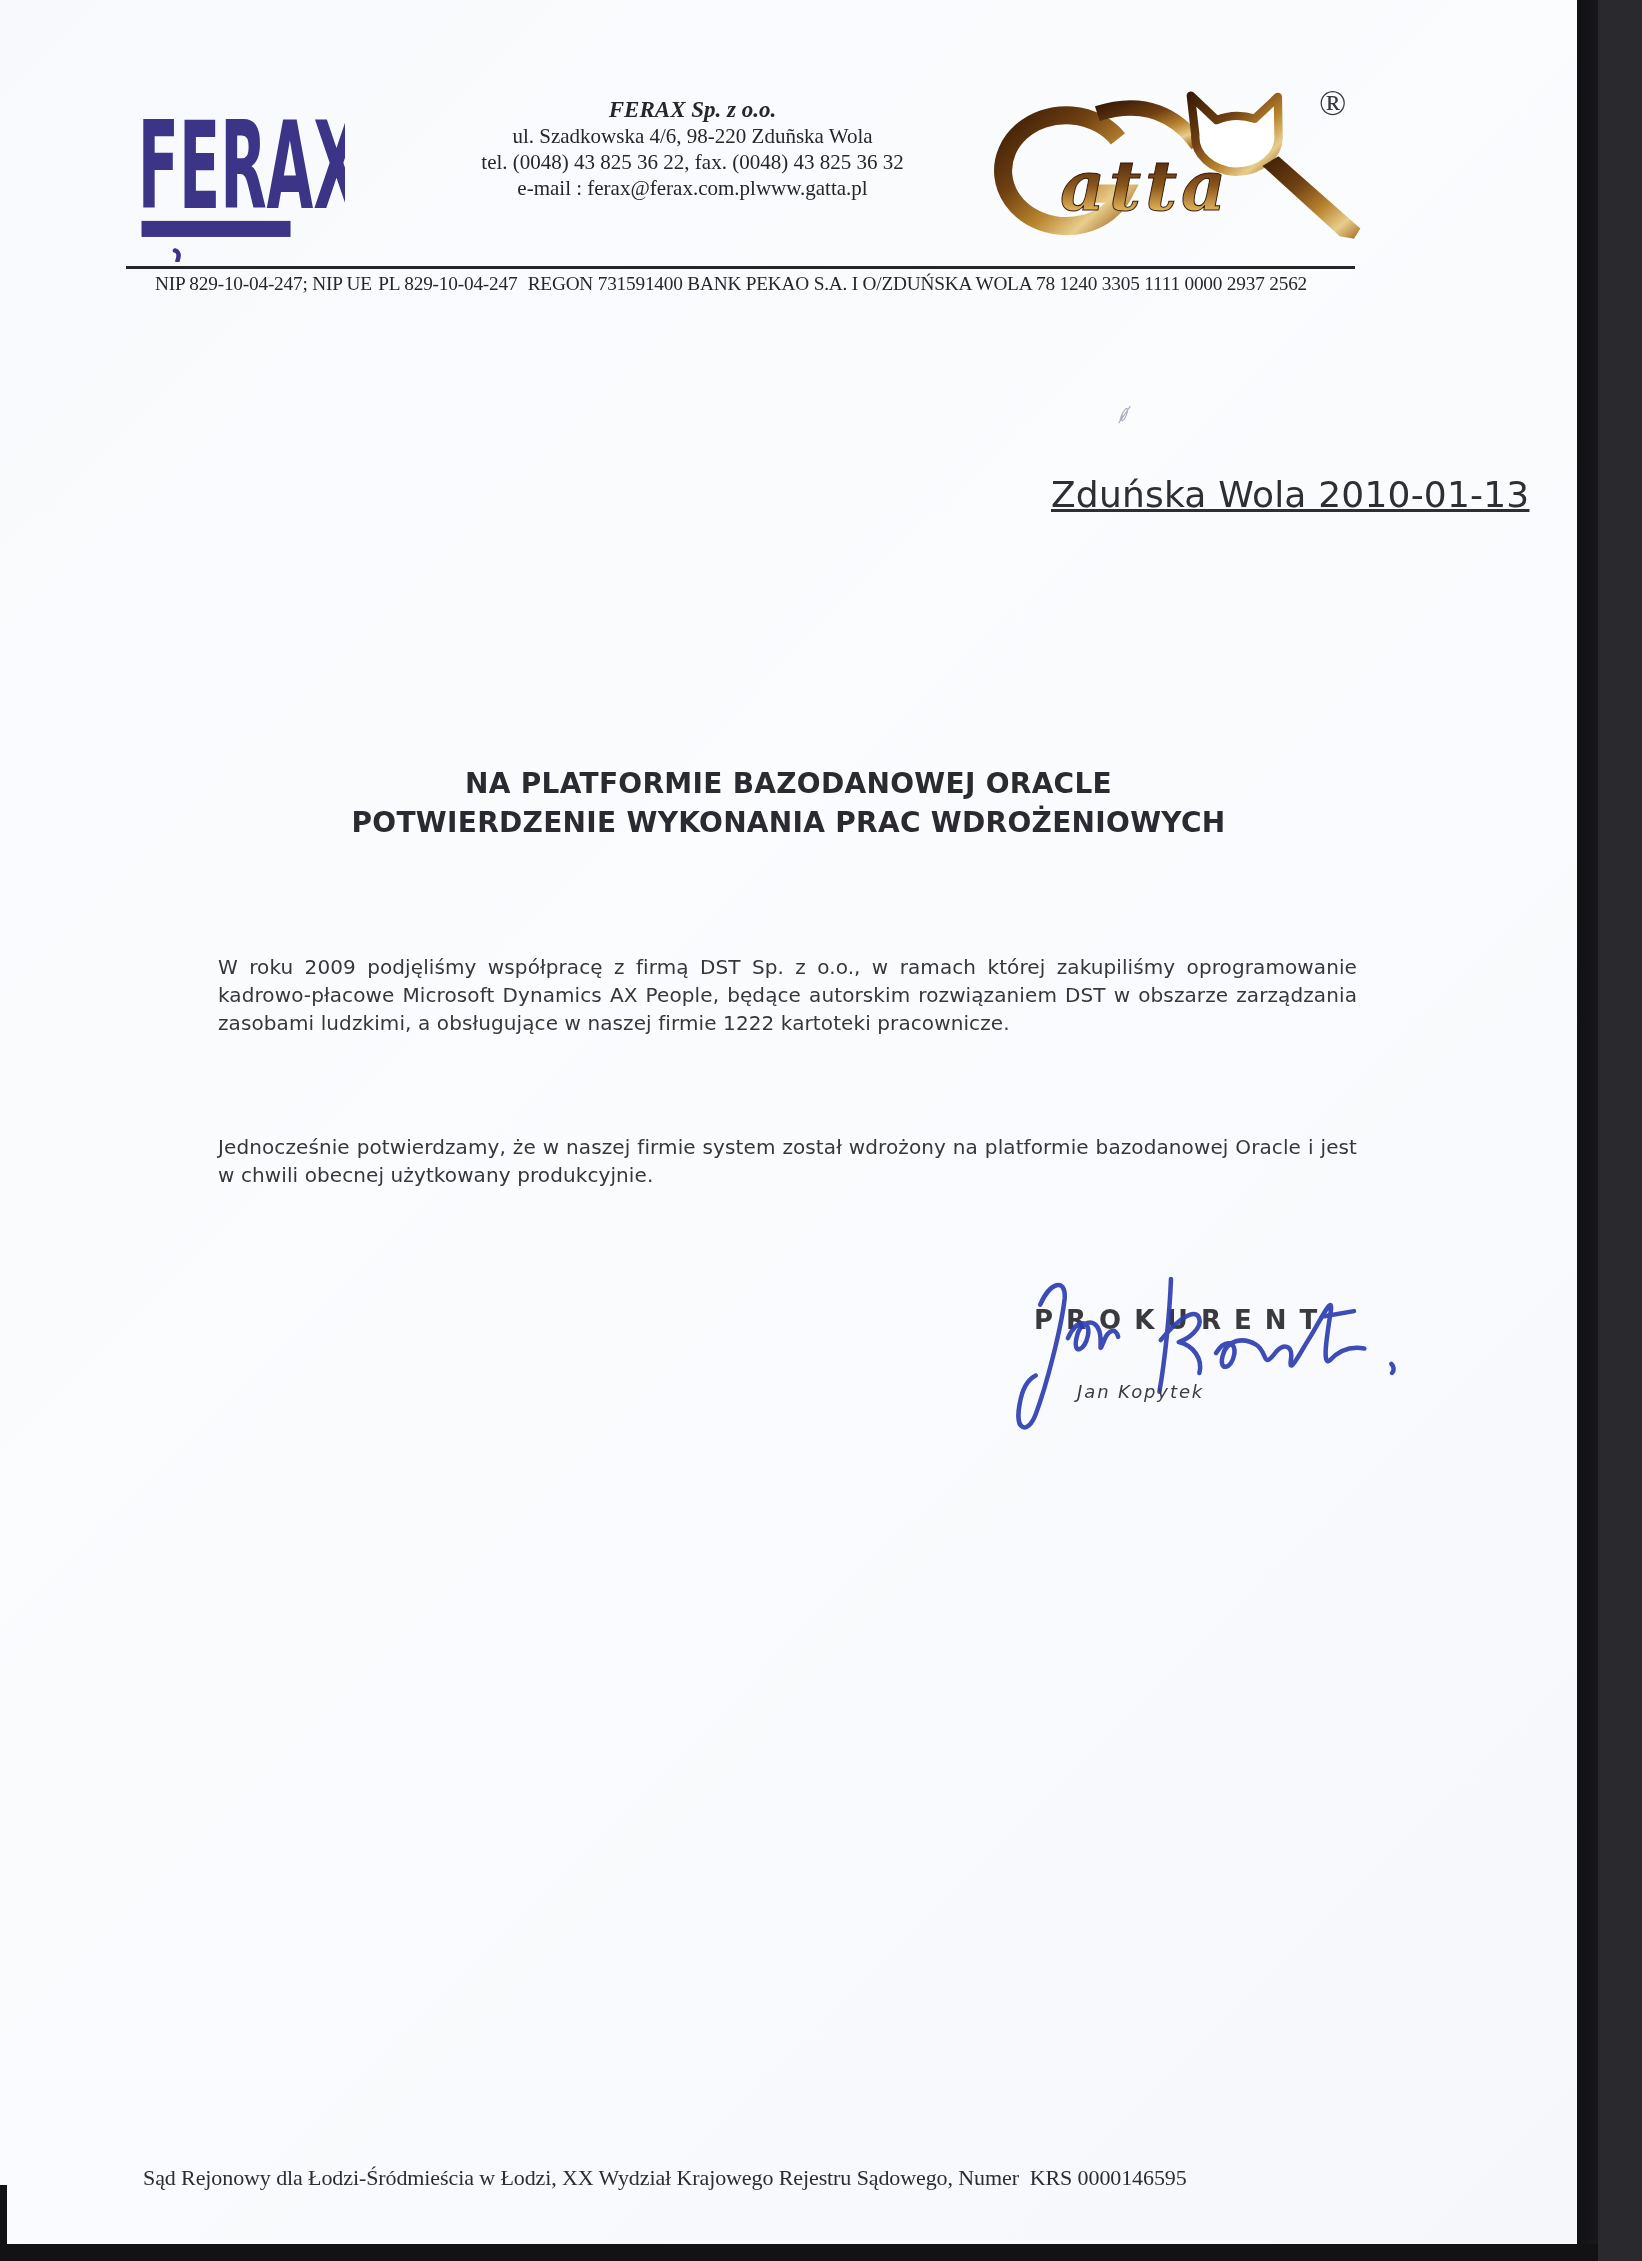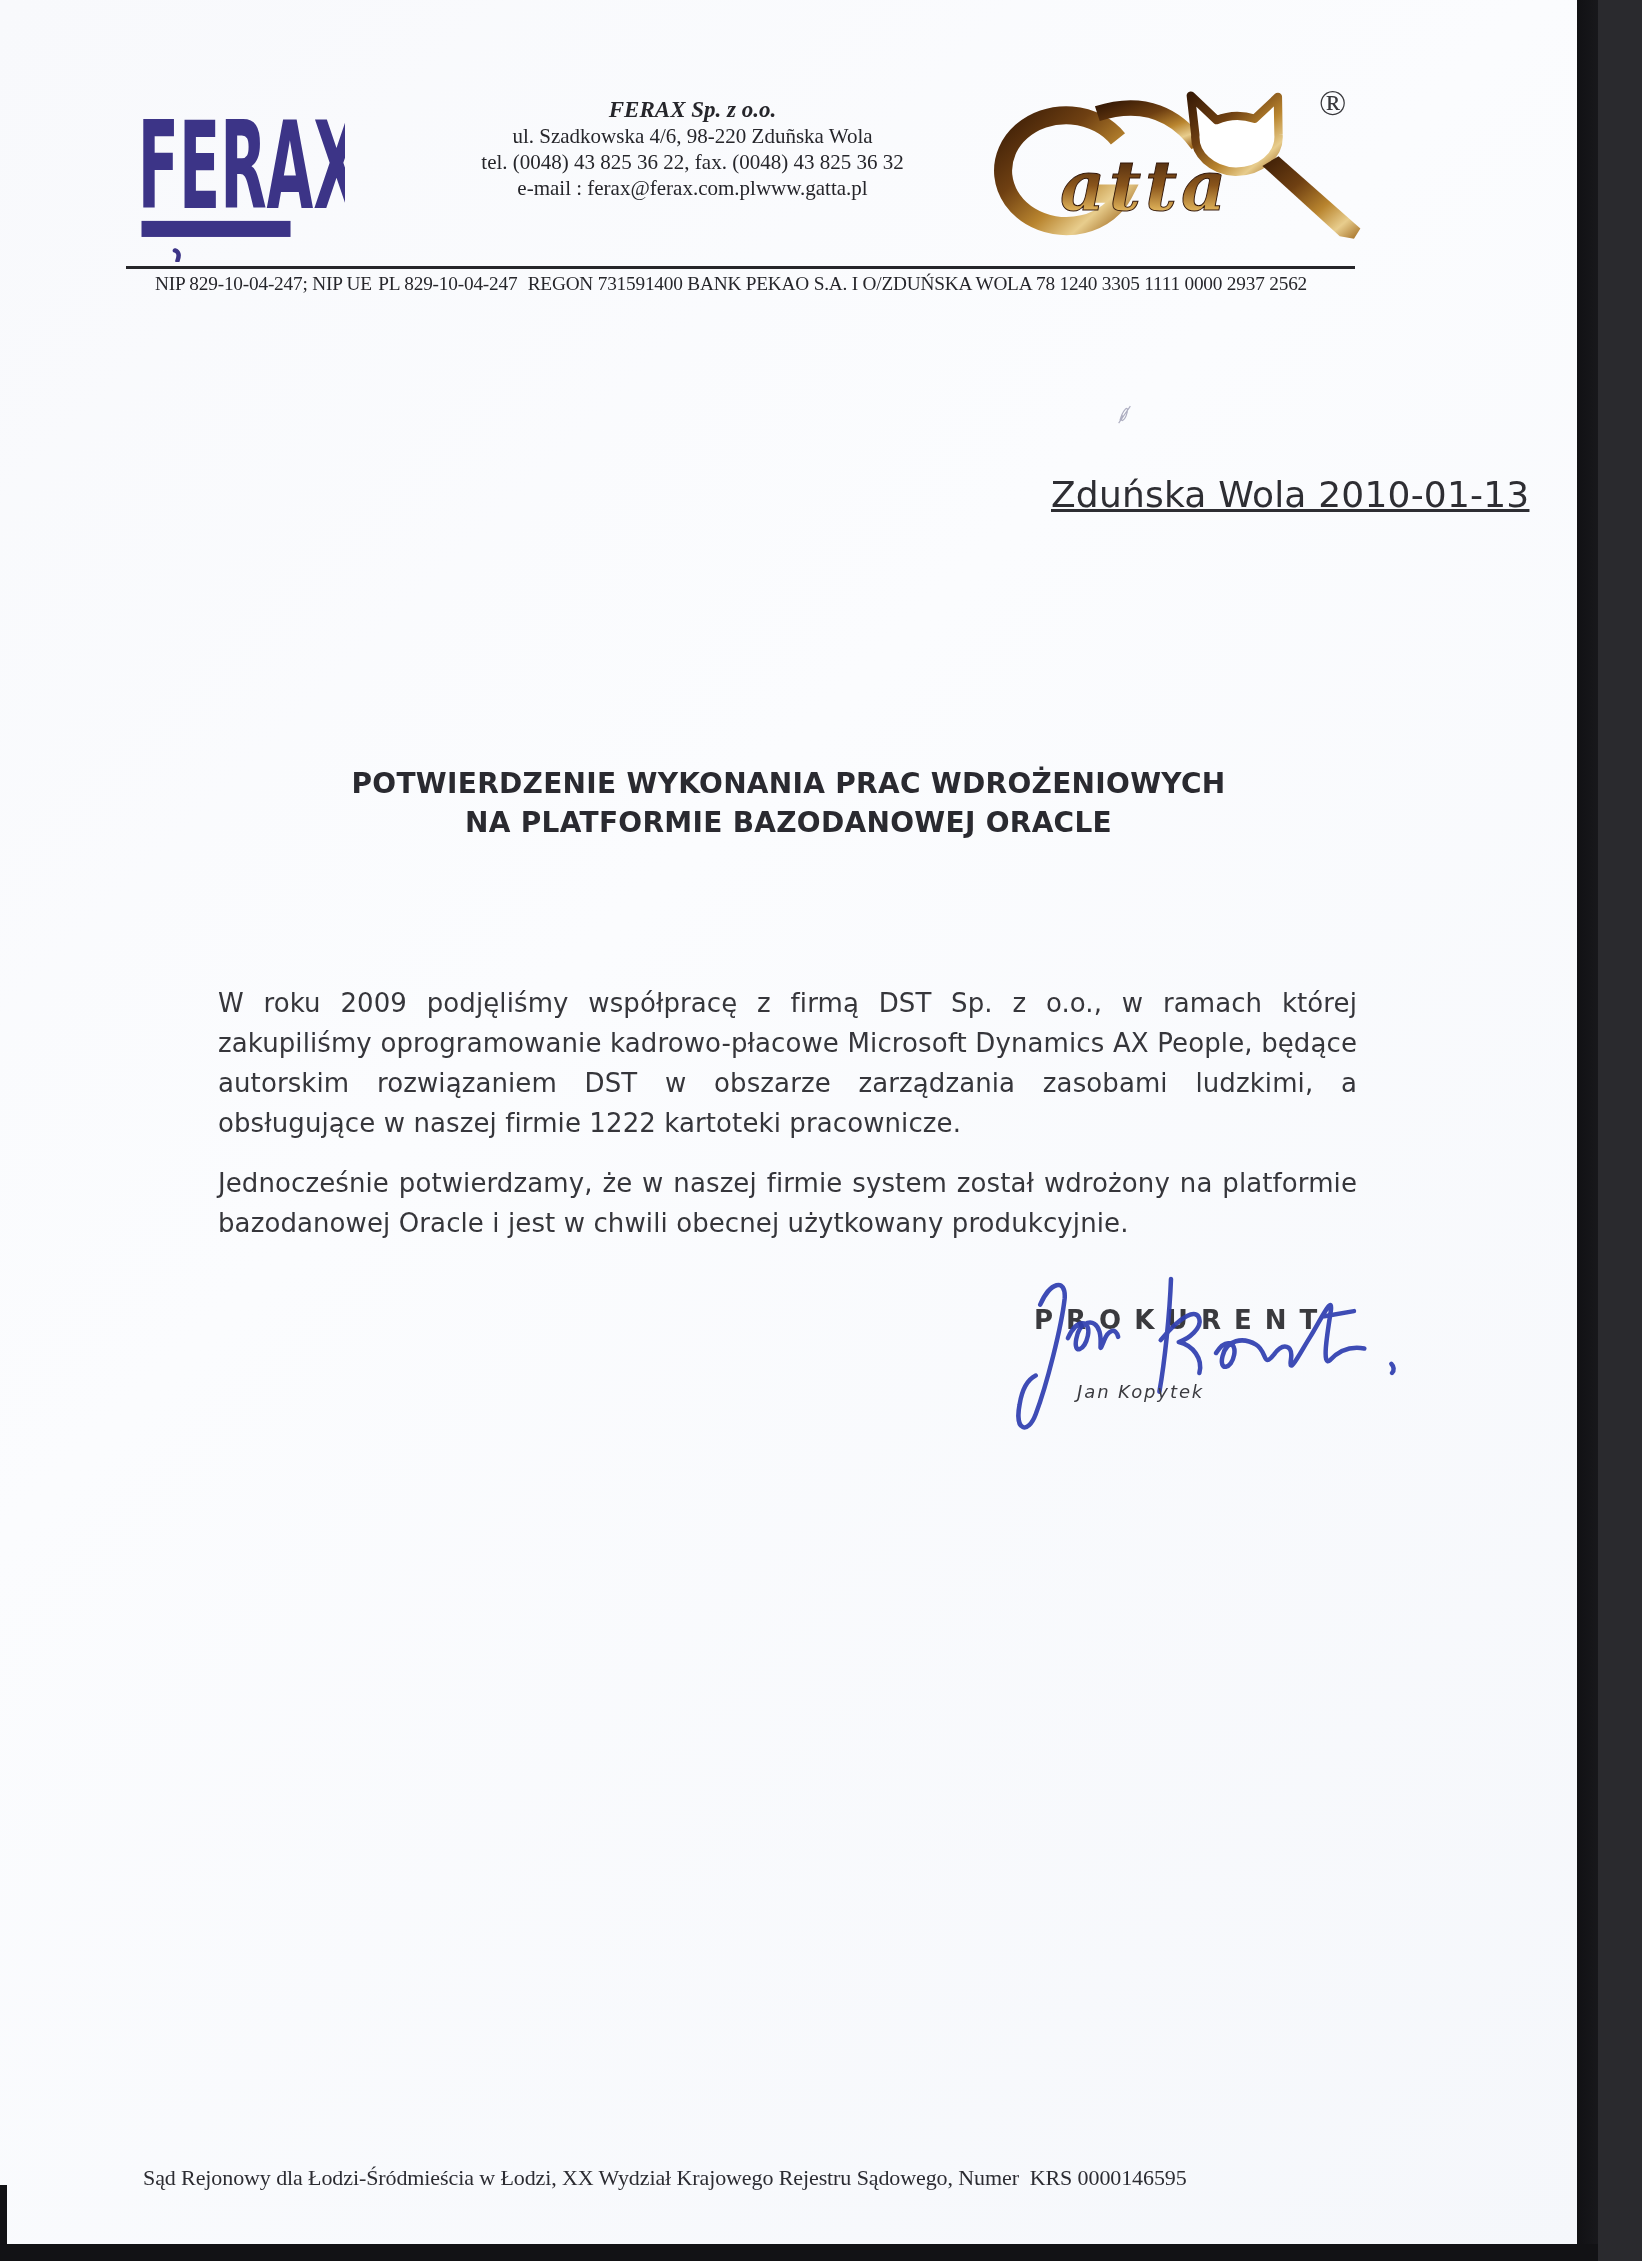--- a/index.html
+++ b/index.html
@@ -49,22 +49,22 @@
   }
 
   #doc-title{
     position:absolute;left:0;top:764px;width:1577px;
     text-align:center;font-weight:bold;font-size:28px;line-height:39px;
     color:#2a2a30;letter-spacing:0.3px;
   }
 
   .body-par{
     position:absolute;left:218px;width:1139px;
-    font-size:26px;line-height:40px;letter-spacing:0.1px;
-    text-align:justify;color:#36363b;margin-top:30px;
+    font-size:20px;line-height:28px;letter-spacing:0.1px;
+    text-align:justify;color:#36363b;
   }
   #paragraph-1{top:953px;}
   #paragraph-2{top:1133px;}
 
   #prokurent-label{
     position:absolute;left:1034px;top:1305px;
     font-weight:bold;font-size:26px;letter-spacing:13px;color:#3a3a3e;
   }
   #signature-ink{position:absolute;left:979px;top:1253px;pointer-events:none;}
   #signer-name{
@@ -136,22 +136,22 @@
     <span>NIP 829-10-04-247; NIP UE</span><span class="nip-italic">PL 829-10-04-247</span><span>REGON 731591400 BANK PEKAO S.A. I O/ZDUŃSKA WOLA 78 1240 3305 1111 0000 2937 2562</span>
   </div>
 
   <svg id="smudge" width="17" height="26" viewBox="0 0 26 40">
     <path d="M 6,30 C 10,14 20,4 17,18 C 14,30 5,36 10,22 M 4,34 L 22,8" stroke="#9595ad" stroke-width="1.8" fill="none"></path>
   </svg>
 
   <div id="date-line">Zduńska Wola 2010-01-13</div>
 
   <div id="doc-title">
+    <div>NA PLATFORMIE BAZODANOWEJ ORACLE</div>
     <div>POTWIERDZENIE WYKONANIA PRAC WDROŻENIOWYCH</div>
-    <div>NA PLATFORMIE BAZODANOWEJ ORACLE</div>
   </div>
 
   <div id="paragraph-1" class="body-par">W roku 2009 podjęliśmy współpracę z firmą DST Sp. z o.o., w ramach której zakupiliśmy oprogramowanie kadrowo-płacowe Microsoft Dynamics AX People, będące autorskim rozwiązaniem DST w obszarze zarządzania zasobami ludzkimi, a obsługujące w naszej firmie 1222 kartoteki pracownicze.</div>
   <div id="paragraph-2" class="body-par">Jednocześnie potwierdzamy, że w naszej firmie system został wdrożony na platformie bazodanowej Oracle i jest w chwili obecnej użytkowany produkcyjnie.</div>
 
   <div id="prokurent-label">PROKURENT</div>
   <svg id="signature-ink" width="451" height="200" viewBox="0 0 700 310">
     <g fill="none" stroke="#2f3eb0" stroke-width="7" stroke-linecap="round" stroke-linejoin="round" opacity="0.92">
       <path d="M 95,80 C 110,45 135,38 133,70 C 128,115 105,205 88,250 C 76,282 55,276 63,235 C 67,210 76,196 88,190"></path>
       <path d="M 138,132 C 152,100 174,104 169,128 C 164,152 146,158 151,133 C 156,106 180,98 187,122 C 192,140 184,160 194,136 C 200,120 212,114 216,130"></path>

